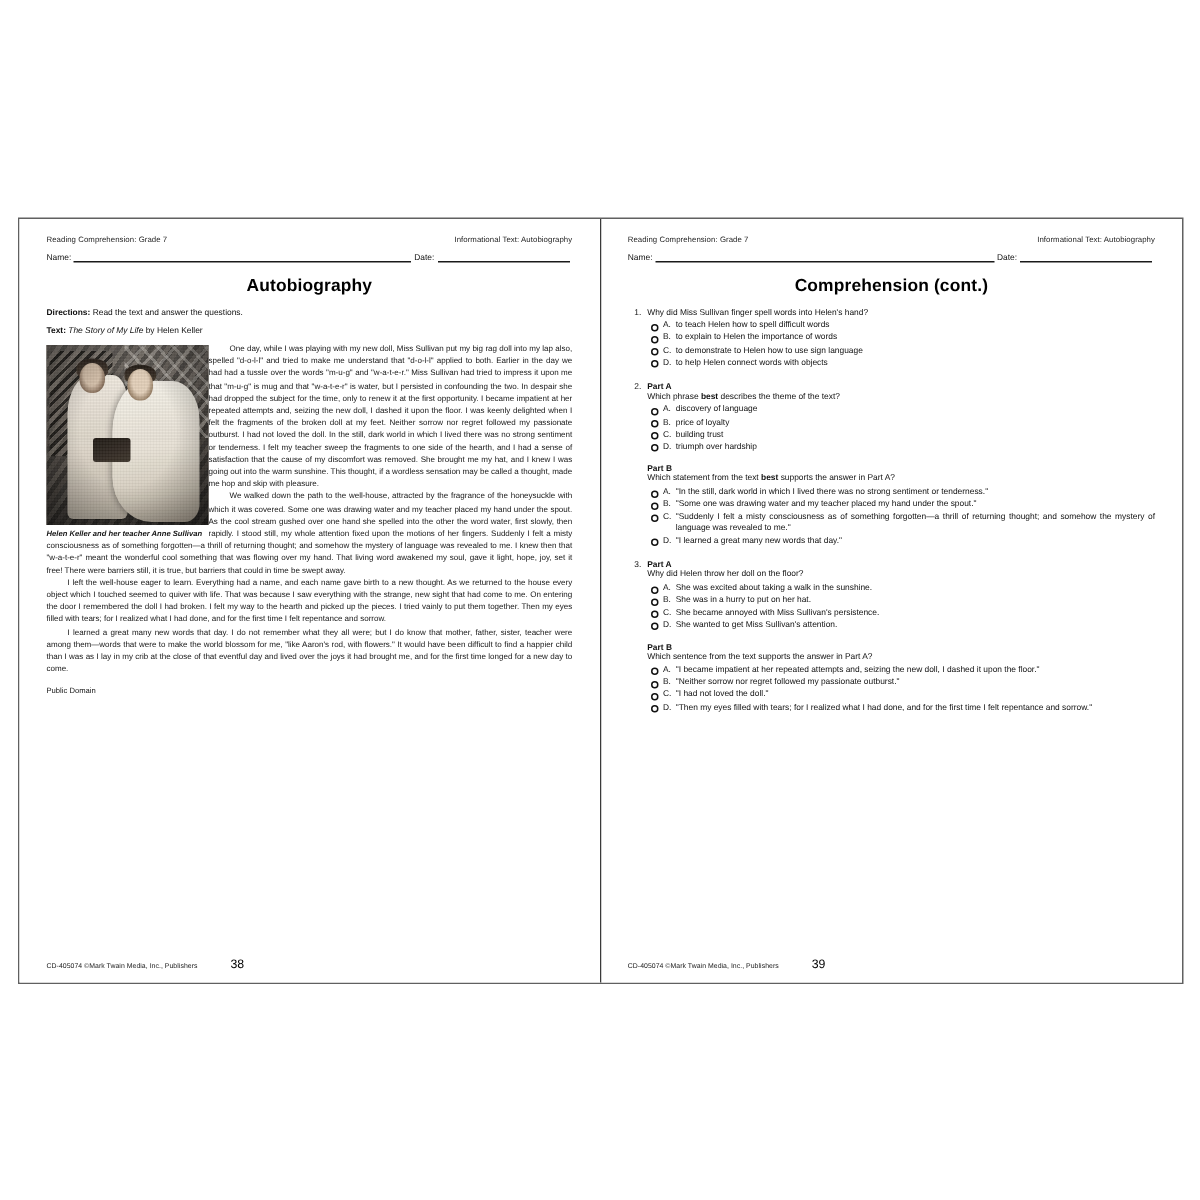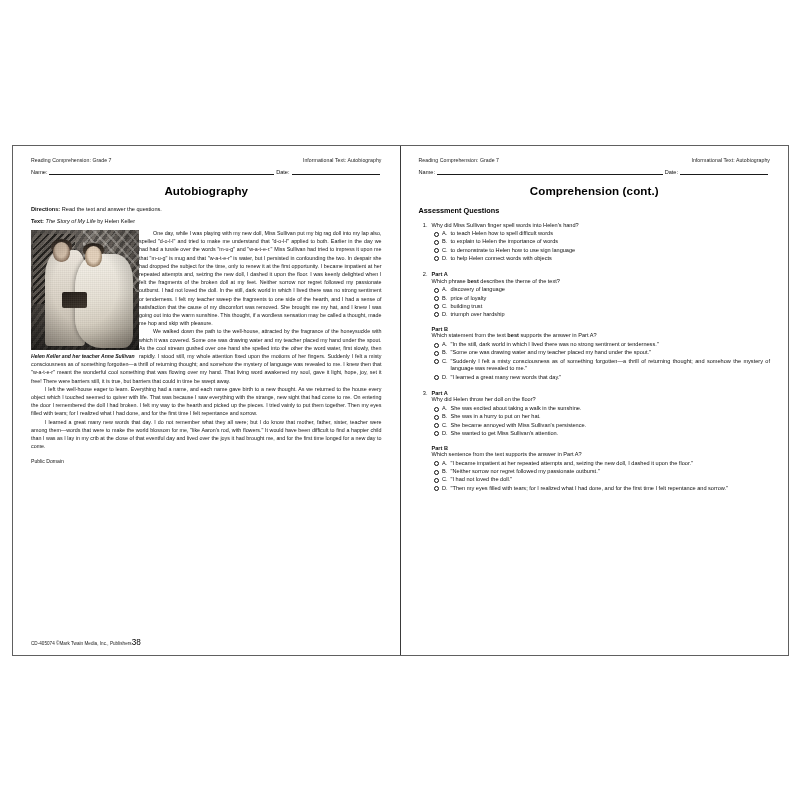--- a/index.html
+++ b/index.html
@@ -204,20 +204,21 @@
     position: absolute;
     left: 18px;
     right: 18px;
     bottom: 8px;
     display: flex;
     align-items: baseline;
   }
   .pg-footer .credit { font-size: 4.6px; color: #1a1a1a; letter-spacing: .03px; }
   .pg-footer .pageno {
     font-size: 8.2px; color: #000; font-weight: normal;
+    margin-left: 22px;
   }
 
   
   .assess-head {
     font-size: 7.3px;
     font-weight: bold;
     color: #000;
     margin: 0 0 7px 0;
   }
   .qlist { margin: 0; }
@@ -343,21 +344,20 @@
 
       <div class="nameline">
         <span class="lbl">Name:</span>
         <span class="rule name"></span>
         <span class="lbl">Date:</span>
         <span class="rule date"></span>
       </div>
 
       <div class="title">Comprehension (cont.)</div>
 
-      <div class="assess-head">Assessment Questions</div>
 
       <div class="qlist">
 
         <div class="qitem">
           <div class="qnum">1.</div>
           <div class="qbody">
             <div class="qstem">Why did Miss Sullivan finger spell words into Helen's hand?</div>
             <div class="choices">
               <div class="choice">
                 <span class="bubble"></span>
@@ -488,16 +488,20 @@
                 <span class="bubble"></span>
                 <span class="ch-letter">D.</span>
                 <span class="ch-text">"Then my eyes filled with tears; for I realized what I had done, and for the first time I felt repentance and sorrow."</span>
               </div>
             </div>
           </div>
         </div>
 
       </div>
 
+      <div class="pg-footer">
+        <span class="credit">CD-405074  ©Mark Twain Media, Inc., Publishers</span>
+        <span class="pageno">39</span>
+      </div>
     </div>
 
   </div>
 </div>
 
 </body></html>

